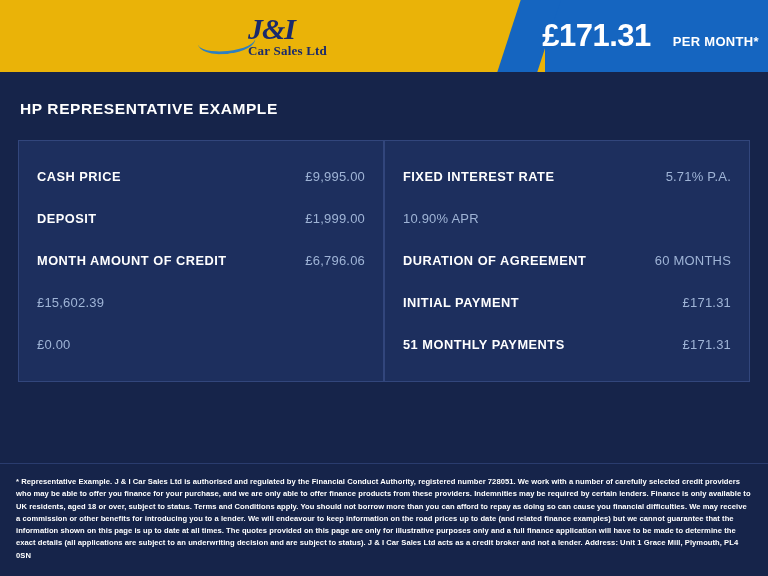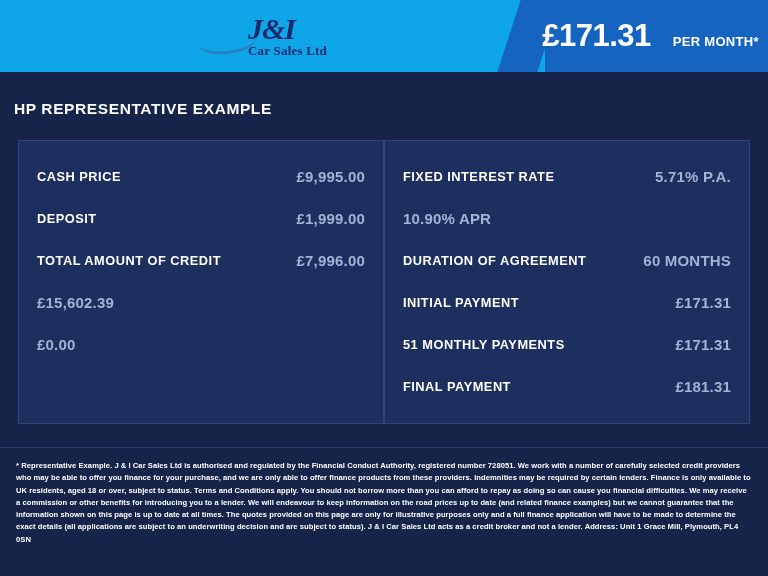--- a/index.html
+++ b/index.html
@@ -24,21 +24,21 @@
     width: 768px;
     height: 72px;
     background: #ffffff;
   }
   .logo-area {
     flex: 0 0 545px;
     position: relative;
     display: flex;
     align-items: center;
     justify-content: center;
-    background: #0ea5e9;
+    background: #eab308;
   }
   .logo {
     display: flex;
     align-items: center;
     transform: translateX(-10px);
   }
   .logo-mark {
     width: 44px;
     height: 44px;
     position: relative;
@@ -112,21 +112,21 @@
   }
   .price-period {
     font-size: 13px;
     font-weight: bold;
     letter-spacing: 0.3px;
     margin-left: 14px;
   }
 
   
   .title {
-    margin: 28px 0 0 14px;
+    margin: 28px 0 0 20px;
     color: #ffffff;
     font-size: 15.5px;
     font-weight: bold;
     letter-spacing: 0.6px;
   }
 
   
   .panels {
     display: flex;
     margin: 22px 18px 0 18px;
@@ -144,30 +144,30 @@
     height: 42px;
   }
   .row-label {
     color: #ffffff;
     font-size: 12.8px;
     font-weight: bold;
     letter-spacing: 0.5px;
   }
   .row-value {
     color: #9fb4d6;
-    font-size: 15px;
-    font-weight: bold;
+    font-size: 13px;
+    font-weight: normal;
     letter-spacing: 0.2px;
   }
 
   
   .disclaimer-wrap {
     position: absolute;
     left: 0;
-    bottom: 16px;
+    bottom: 0;
     width: 768px;
     background: #16244a;
     border-top: 1px solid #2a3c6e;
     padding: 12px 16px 14px 16px;
   }
   .disclaimer {
     color: #ffffff;
     font-size: 7.6px;
     line-height: 1.62;
     font-weight: bold;
@@ -210,22 +210,22 @@
     <div class="panel">
       <div class="row">
         <span class="row-label">CASH PRICE</span>
         <span class="row-value">£9,995.00</span>
       </div>
       <div class="row">
         <span class="row-label">DEPOSIT</span>
         <span class="row-value">£1,999.00</span>
       </div>
       <div class="row">
-        <span class="row-label">TOTAL AMOUNT OF CREDIT</span>
-        <span class="row-value">£7,996.00</span>
+        <span class="row-label">MONTH AMOUNT OF CREDIT</span>
+        <span class="row-value">£6,796.06</span>
       </div>
       <div class="row">
         <span class="row-value">£15,602.39</span>
       </div>
       <div class="row">
         <span class="row-value">£0.00</span>
       </div>
     </div>
 
     <div class="panel">
@@ -240,24 +240,20 @@
         <span class="row-label">DURATION OF AGREEMENT</span>
         <span class="row-value">60 MONTHS</span>
       </div>
       <div class="row">
         <span class="row-label">INITIAL PAYMENT</span>
         <span class="row-value">£171.31</span>
       </div>
       <div class="row">
         <span class="row-label">51 MONTHLY PAYMENTS</span>
         <span class="row-value">£171.31</span>
-      </div>
-      <div class="row">
-        <span class="row-label">FINAL PAYMENT</span>
-        <span class="row-value">£181.31</span>
       </div>
     </div>
 
   </div>
 
   <div class="disclaimer-wrap">
     <div class="disclaimer">* Representative Example. J &amp; I Car Sales Ltd is authorised and regulated by the Financial Conduct Authority, registered number 728051. We work with a number of carefully selected credit providers who may be able to offer you finance for your purchase, and we are only able to offer finance products from these providers. Indemnities may be required by certain lenders. Finance is only available to UK residents, aged 18 or over, subject to status. Terms and Conditions apply. You should not borrow more than you can afford to repay as doing so can cause you financial difficulties. We may receive a commission or other benefits for introducing you to a lender. We will endeavour to keep information on the road prices up to date (and related finance examples) but we cannot guarantee that the information shown on this page is up to date at all times. The quotes provided on this page are only for illustrative purposes only and a full finance application will have to be made to determine the exact details (all applications are subject to an underwriting decision and are subject to status). J &amp; I Car Sales Ltd acts as a credit broker and not a lender. Address: Unit 1 Grace Mill, Plymouth, PL4 0SN</div>
   </div>
 
 </div>

